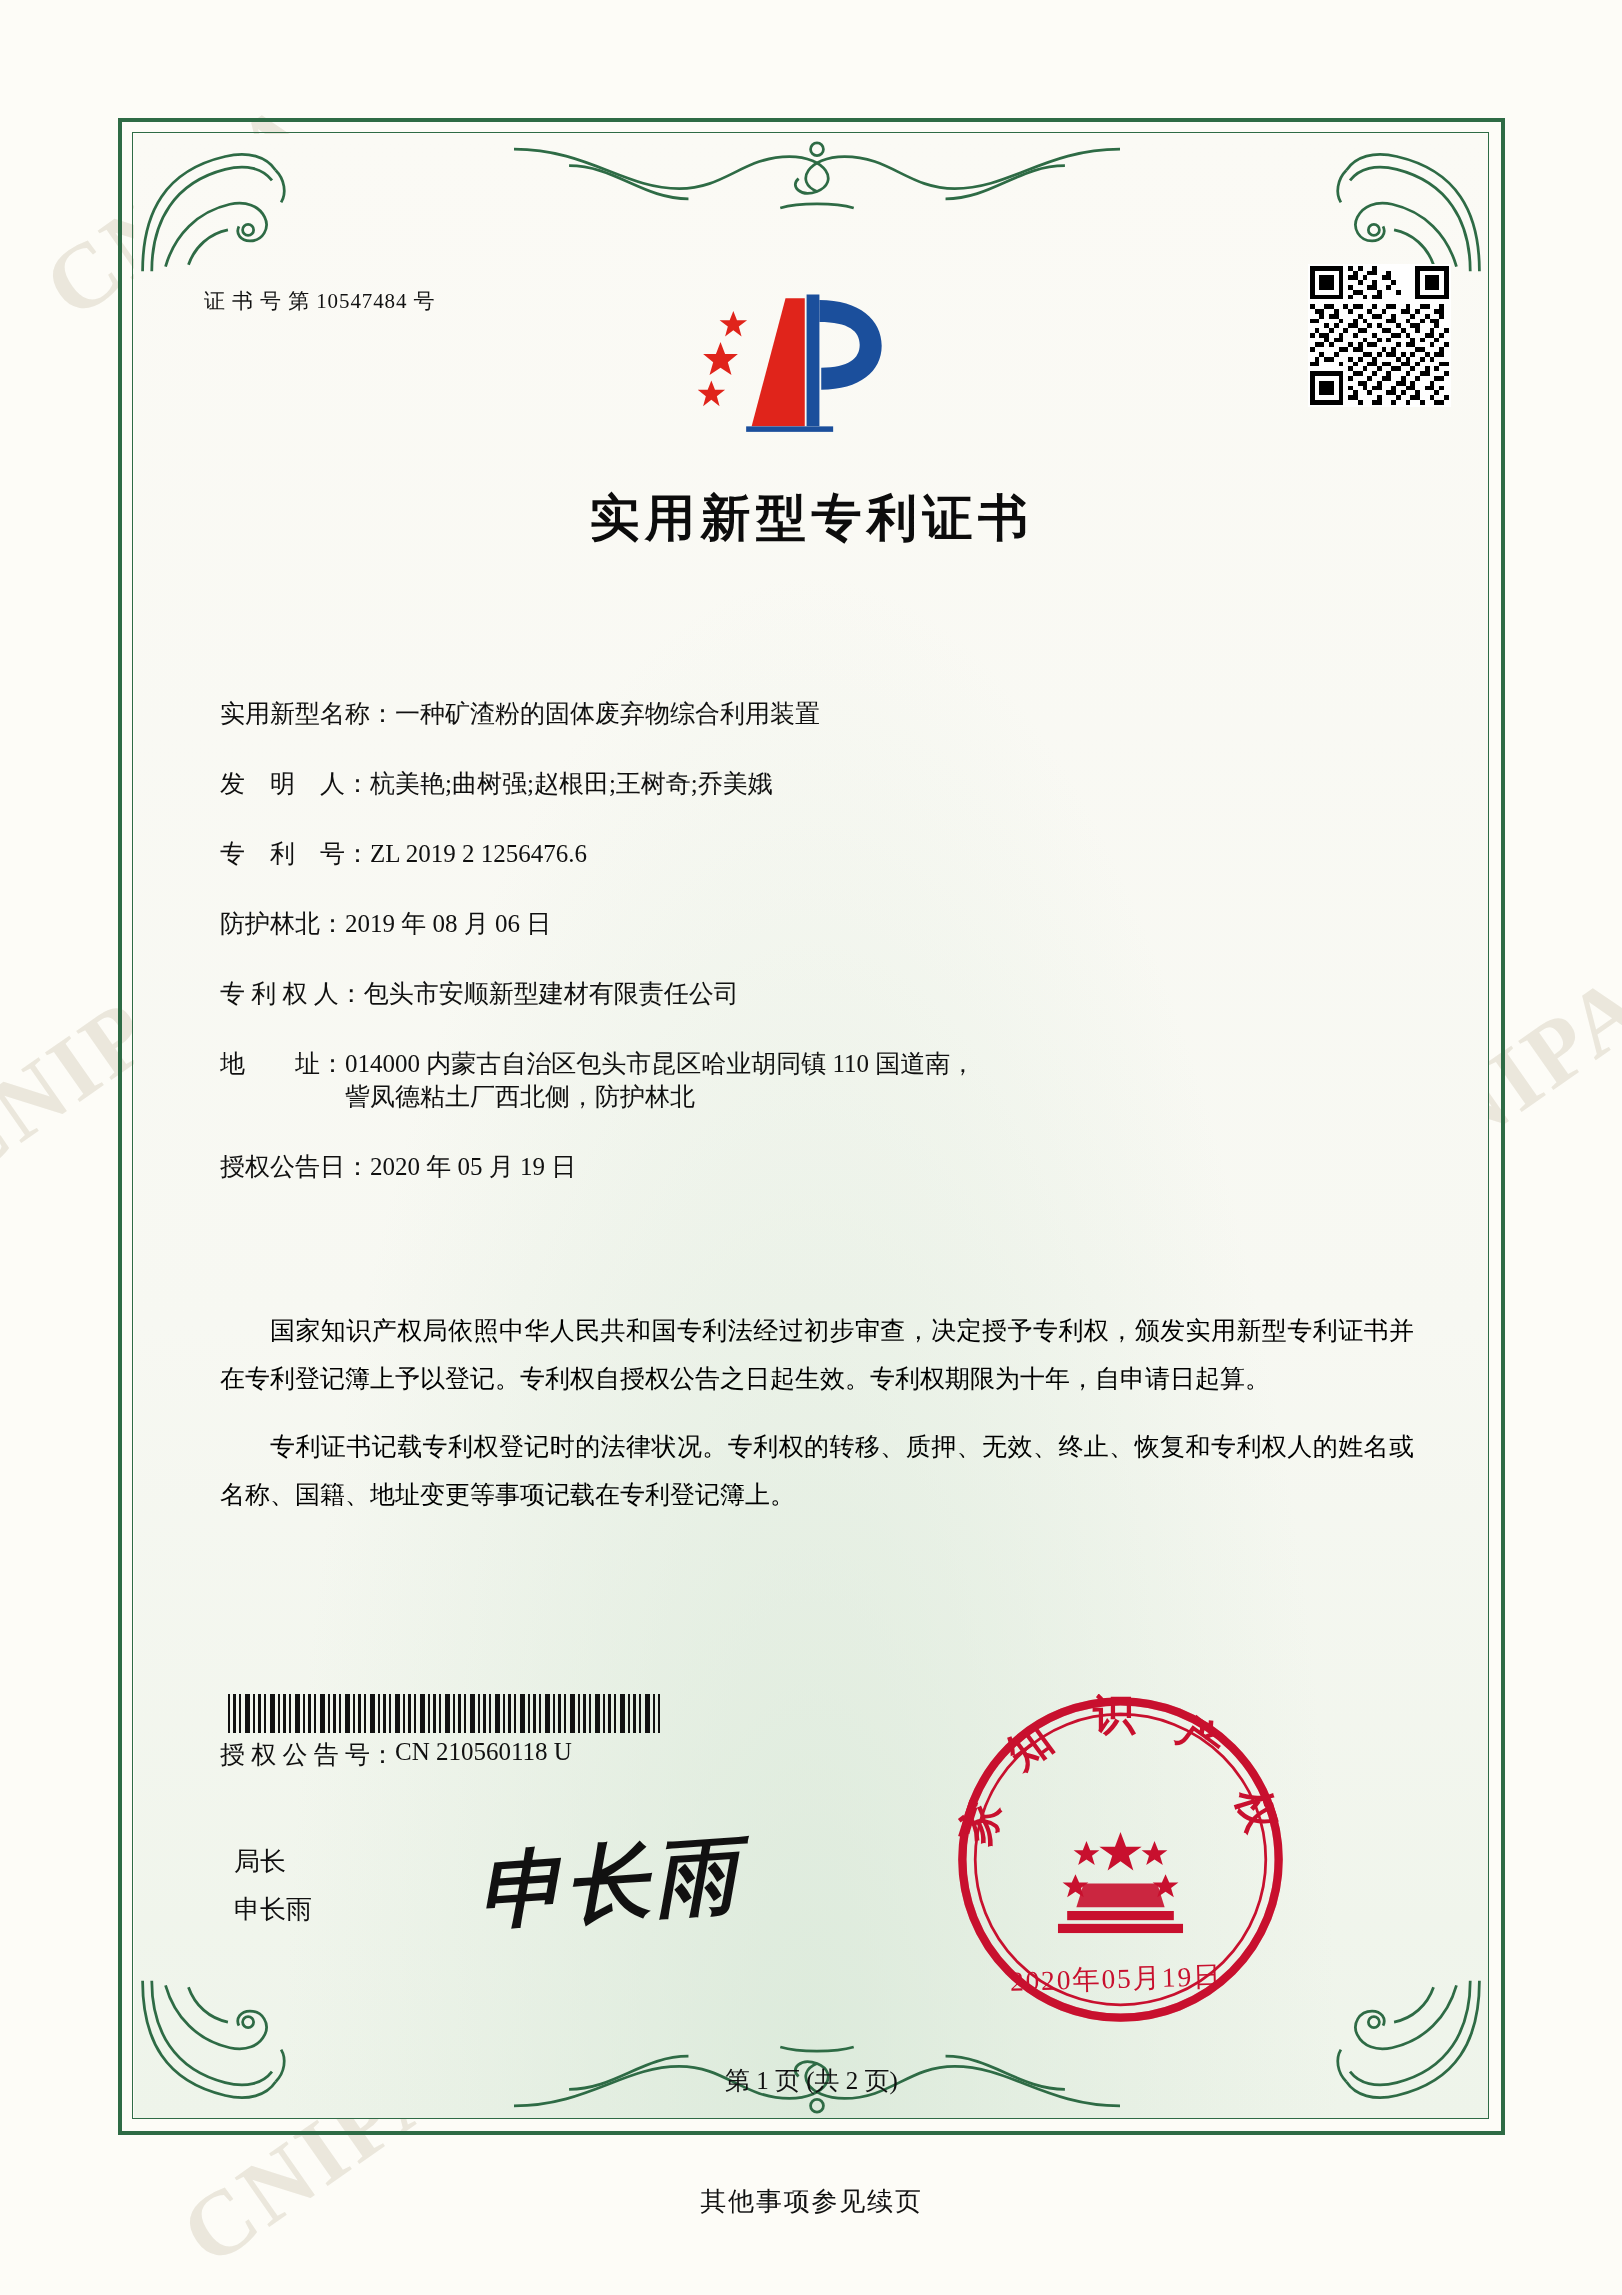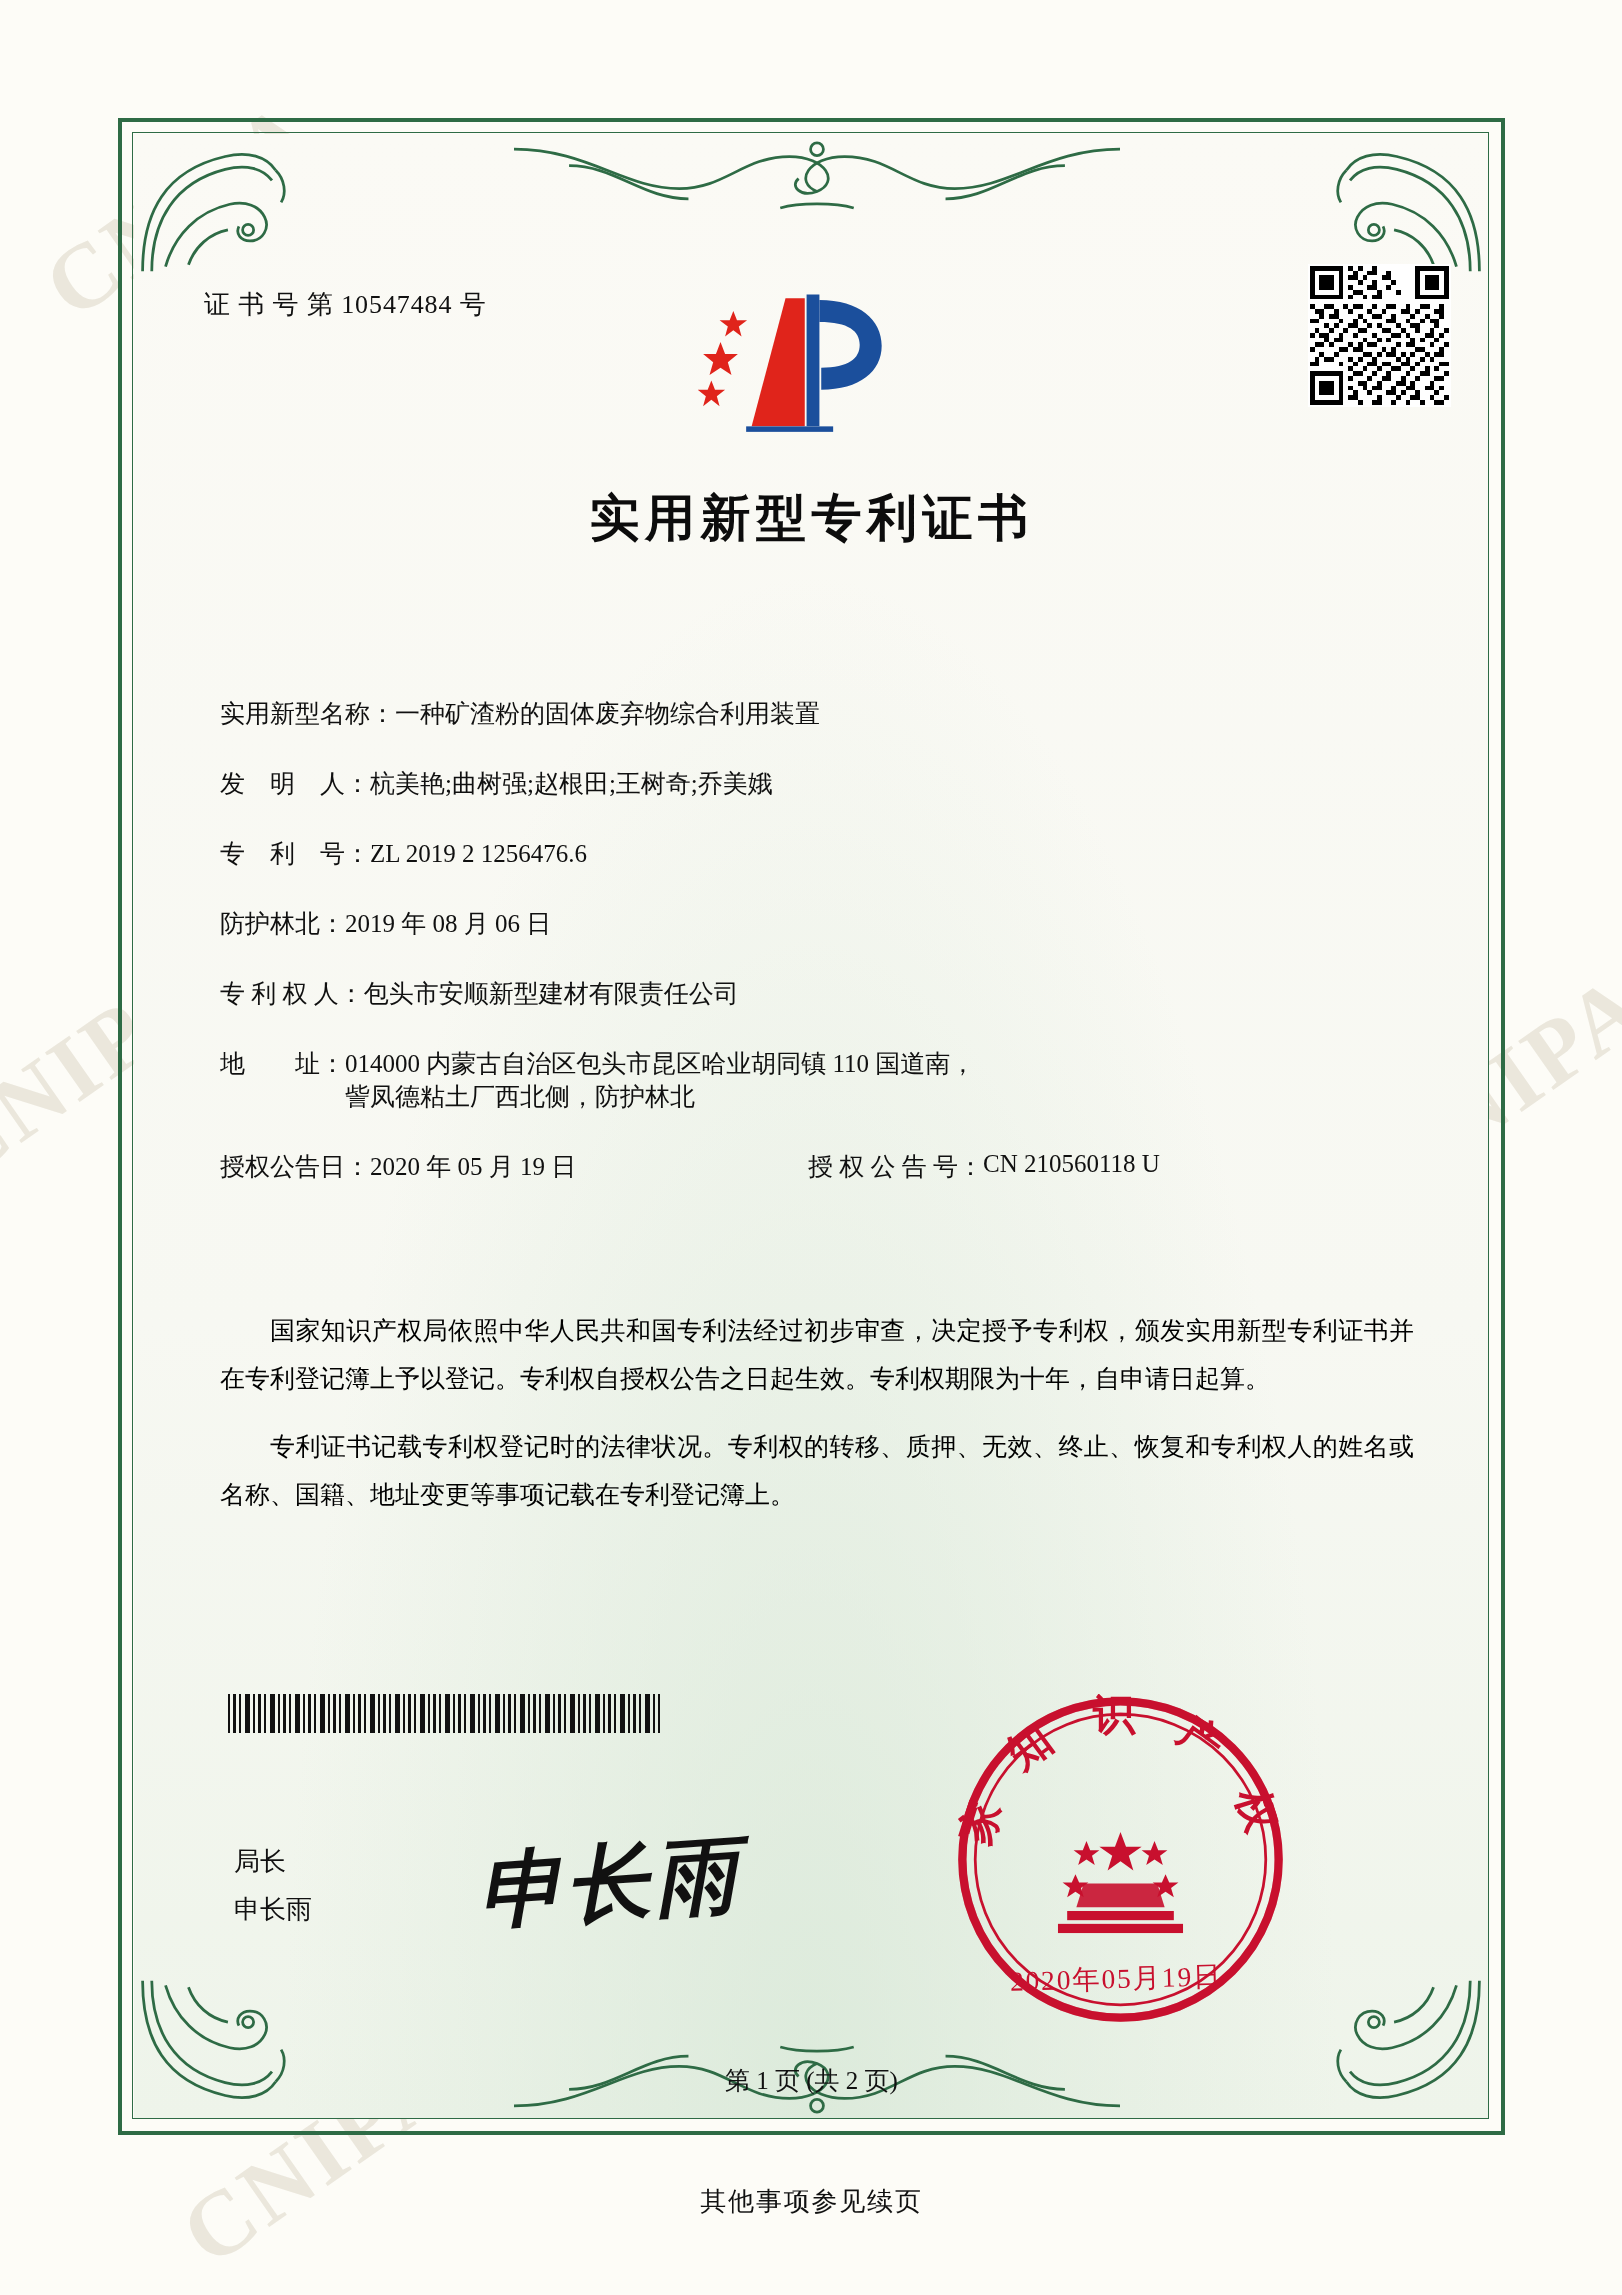--- a/index.html
+++ b/index.html
@@ -69,21 +69,21 @@
   .c-bl { left: 138px;  top: 1976px; transform: scaleY(-1); }
   .c-br { left: 1328px; top: 1976px; transform: scale(-1,-1); }
   .toprun { position:absolute; left: 514px; top: 138px; width: 606px; height: 83px; color:#2e6b45;}
   .botrun { position:absolute; left: 514px; top: 2034px; width: 606px; height: 83px; color:#2e6b45; transform: scaleY(-1);}
 
   
   .cert-no {
     position: absolute;
     left: 204px; top: 287px;
     font-family: "Liberation Serif", "DejaVu Serif", serif;
-    font-size: 26px;
+    font-size: 21px;
     color: #111;
     letter-spacing: 0.9px;
   }
   .qr {
     position: absolute;
     left: 1308px; top: 264px;
     width: 139px; height: 139px;
     background: #fff;
     padding: 1.8px;
   }
@@ -116,21 +116,21 @@
     display: flex;
     align-items: baseline;
     margin-bottom: 37px;
   }
   .lbl {
     white-space: pre;
     flex: 0 0 auto;
   }
   .val { flex: 1 1 auto; }
   .val2 { white-space: pre-line; }
-  .row-two { display:flex; margin-bottom: 31px; }
+  .row-two { display:flex; margin-bottom: 31px; flex-direction: column; }
   .row-two .col1 { flex: 0 0 588px; display:flex; }
   .row-two .col2 { flex: 1 1 auto; display:flex; }
 
   
   .paras {
     position: absolute;
     left: 220px; top: 1309px;
     width: 1194px;
     font-family: Liberation Mono, monospace;
     font-size: 25px;

